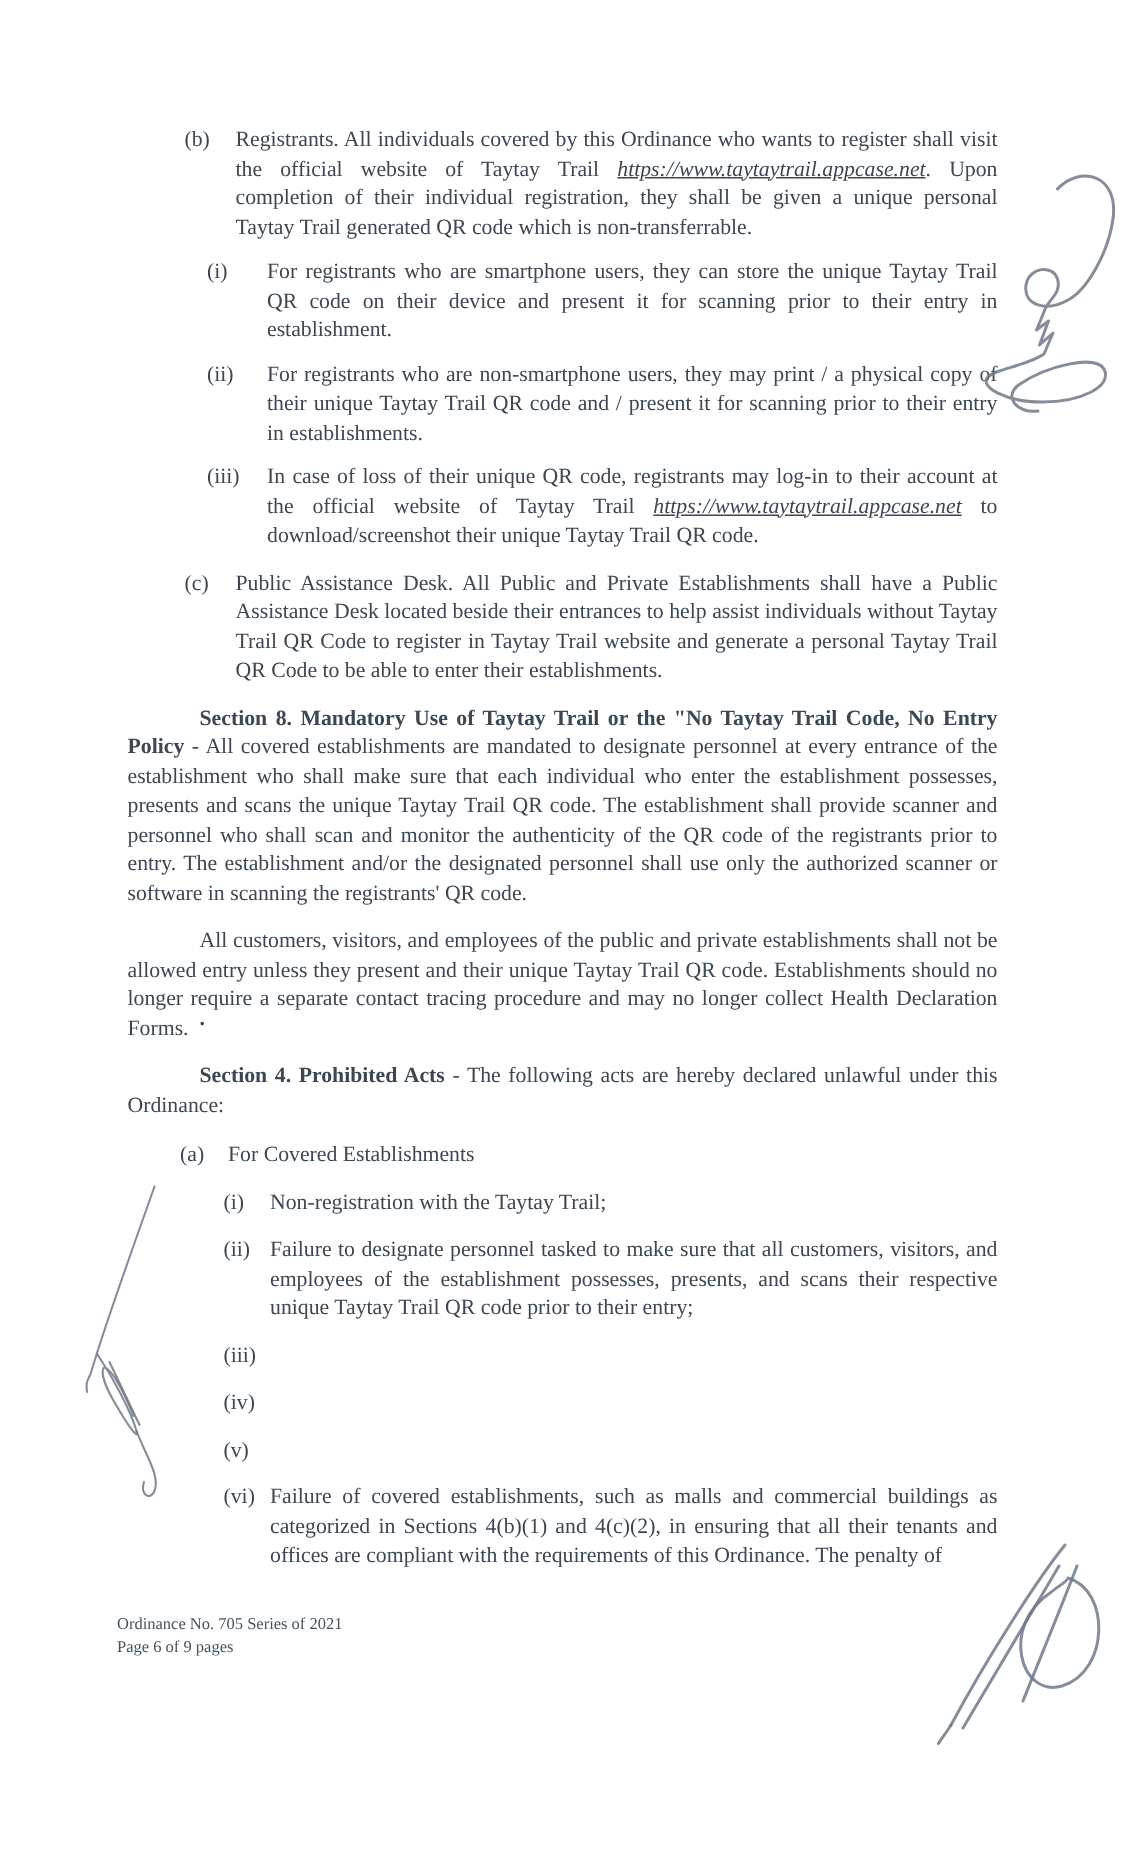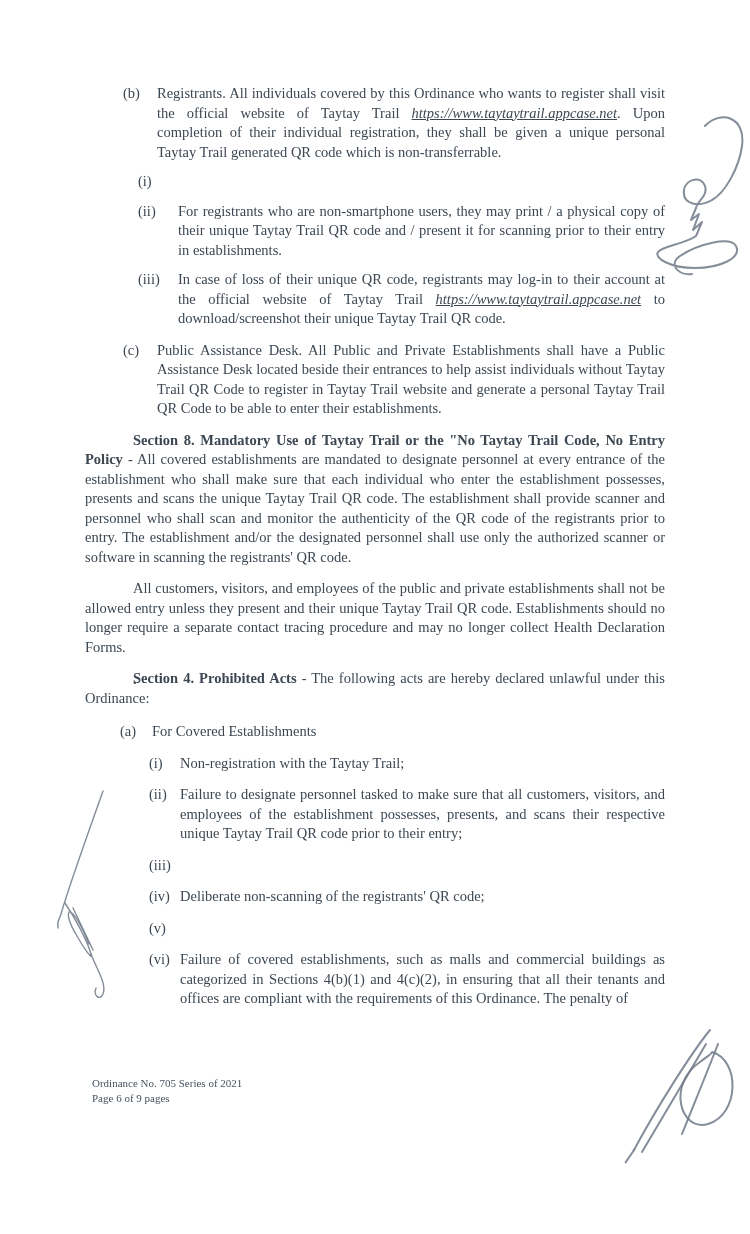--- a/index.html
+++ b/index.html
@@ -32,40 +32,40 @@
   .lvl2r .mk{flex:0 0 31px;}
   .bd{flex:1;}
   p.sec{margin:12px 0 0 0;text-indent:48px;}
   .b{font-weight:bold;}
   .url{font-style:italic;text-decoration:underline;}
   .stray-dot{position:absolute;left:48px;top:586px;font-weight:bold;}
   .footer{
     position:absolute;left:78px;top:1076px;
     font-size:11px;line-height:14.5px;color:#46525e;
     font-family:"Liberation Serif", serif;
-    margin-left:14px;
   }
   .sig{position:absolute;pointer-events:none;}
   .sig path{fill:none;stroke:#6e7987;stroke-width:2;stroke-linecap:round;stroke-linejoin:round;opacity:.85;}
   .sig.pen path{stroke-width:1.4;}
 </style>
 </head>
 <body>
 
 <div class="page">
 
   <div class="content">
 
     <div class="li lvl1 first">
       <span class="mk">(b)</span>
       <div class="bd justify"><span>Registrants. All individuals covered by this Ordinance who wants to register shall visit the official website of Taytay Trail </span><span class="url">https://www.taytaytrail.appcase.net</span><span>. Upon completion of their individual registration, they shall be given a unique personal Taytay Trail generated QR code which is non-transferrable.</span></div>
     </div>
 
     <div class="li lvl2">
       <span class="mk">(i)</span>
+      <div class="bd justify">For registrants who are smartphone users, they can store the unique Taytay Trail QR code on their device and present it for scanning prior to their entry in establishment.</div>
     </div>
 
     <div class="li lvl2">
       <span class="mk">(ii)</span>
       <div class="bd justify">For registrants who are non-smartphone users, they may print / a physical copy of their unique Taytay Trail QR code and / present it for scanning prior to their entry in establishments.</div>
     </div>
 
     <div class="li lvl2">
       <span class="mk">(iii)</span>
       <div class="bd justify"><span>In case of loss of their unique QR code, registrants may log-in to their account at the official website of Taytay Trail </span><span class="url">https://www.taytaytrail.appcase.net</span><span> to download/screenshot their unique Taytay Trail QR code.</span></div>
@@ -93,21 +93,20 @@
     </div>
     <div class="li lvl2r">
       <span class="mk">(ii)</span>
       <div class="bd justify">Failure to designate personnel tasked to make sure that all customers, visitors, and employees of the establishment possesses, presents, and scans their respective unique Taytay Trail QR code prior to their entry;</div>
     </div>
     <div class="li lvl2r">
       <span class="mk">(iii)</span>
     </div>
     <div class="li lvl2r">
       <span class="mk">(iv)</span>
-      <div class="bd justify">Deliberate non-scanning of the registrants' QR code;</div>
     </div>
     <div class="li lvl2r">
       <span class="mk">(v)</span>
     </div>
     <div class="li lvl2r">
       <span class="mk">(vi)</span>
       <div class="bd justify">Failure of covered establishments, such as malls and commercial buildings as categorized in Sections 4(b)(1) and 4(c)(2), in ensuring that all their tenants and offices are compliant with the requirements of this Ordinance. The penalty of</div>
     </div>
 
     <span class="stray-dot">.</span>

